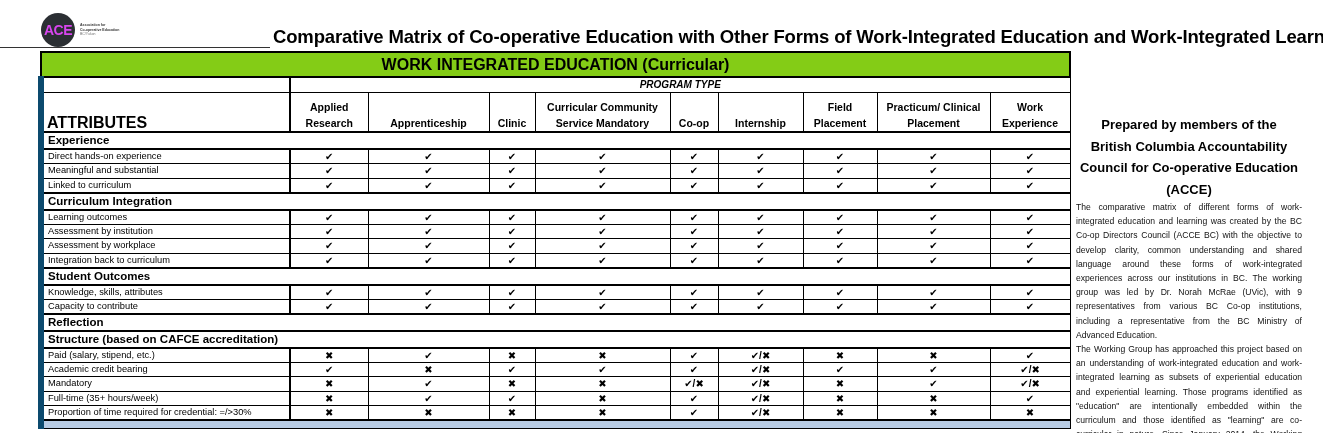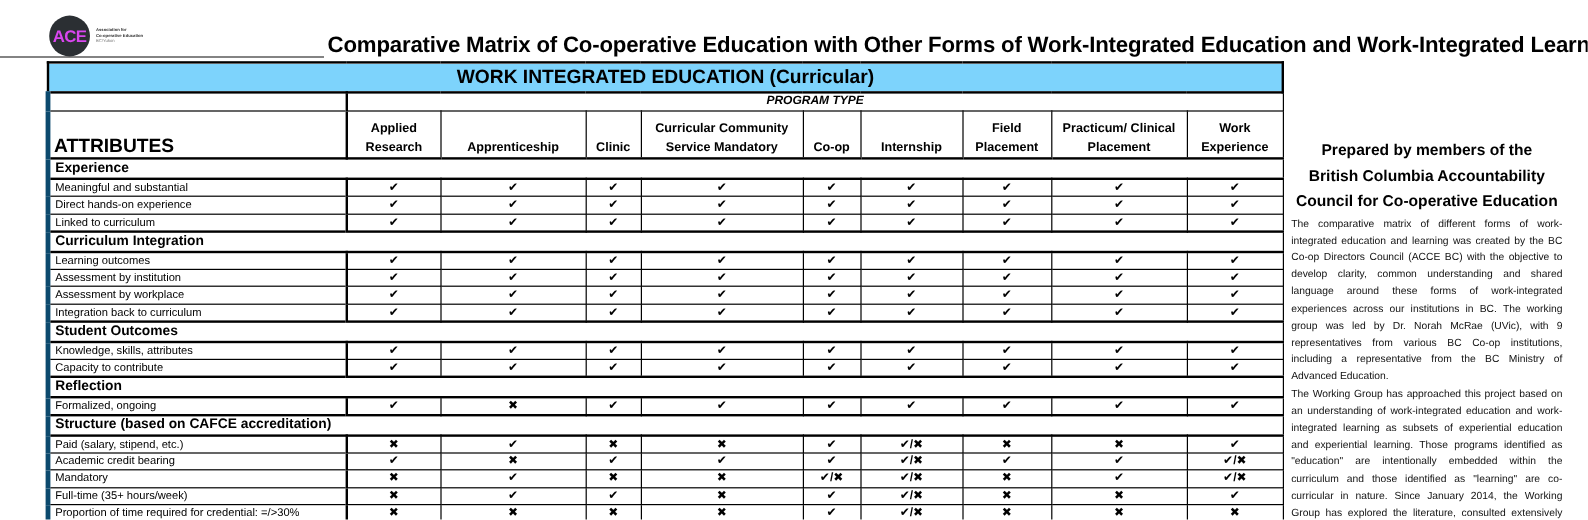--- a/index.html
+++ b/index.html
@@ -10,30 +10,30 @@
   .logo-circle { width: 34px; height: 34px; border-radius: 50%; background: #2b2f33; color: #d946ef;
     font-weight: bold; font-size: 14px; display: flex; align-items: center; justify-content: center; letter-spacing: -0.5px; }
   .logo-text { margin-left: 5px; font-size: 3.5px; line-height: 4.5px; color: #333; font-weight: bold; }
   .logo-text .small { font-weight: normal; color: #777; }
   .header-rule { position: absolute; left: 0; top: 47px; width: 270px; height: 1px; background: #333; }
 
   .doc-title { position: absolute; left: 273px; top: 26px; font-size: 18.5px; font-weight: bold; white-space: nowrap; letter-spacing: -0.15px; }
 
   .matrix { position: absolute; left: 38px; top: 51px; width: 1029px; border-collapse: collapse; table-layout: fixed; }
   .matrix td, .matrix th { border: 1px solid #000; font-size: 9.3px; padding: 0 4px; height: 14.5px; line-height: 13px; overflow: hidden; white-space: nowrap; }
-  .matrix .banner td { background: #7dd3fc; font-size: 16px; font-weight: bold; text-align: center; height: 25px; border: 2px solid #000; }
+  .matrix .banner td { background: #84cc16; font-size: 16px; font-weight: bold; text-align: center; height: 25px; border: 2px solid #000; }
   .matrix .ptype td { height: 15px; }
   .matrix .ptype .pt-label { font-style: italic; font-weight: bold; font-size: 10px; text-align: center; }
   .matrix .colhdr th { font-weight: bold; font-size: 10.5px; text-align: center; vertical-align: bottom; height: 40px; line-height: 16px; white-space: normal; border-bottom: 2px solid #000; padding: 0 2px; }
   .matrix .colhdr th.attr-head { text-align: left; font-size: 16px; padding-left: 3px; vertical-align: bottom; padding-bottom: 0; }
   .matrix .section td { font-weight: bold; font-size: 11.5px; height: 17px; border-top: 2px solid #000; border-bottom: 2px solid #000; padding-left: 4px; }
   .matrix td.attr { text-align: left; }
   .matrix td.v { text-align: center; font-size: 10px; font-weight: bold; }
   .matrix .footer td { background: #b8cce4; height: 8px; border-top: 2px solid #000; }
-  .matrix .outer-left { border-left: 4px solid #0c4a6e; }
+  .matrix .outer-left { border-left: 6px solid #0c4a6e; }
   .matrix .sep-attr { border-right: 2px solid #000; }
 
   .side { position: absolute; left: 1076px; top: 66px; width: 226px; margin-top: 48px; }
   .side-title { text-align: center; font-weight: bold; font-size: 13px; line-height: 21.5px; }
   .side-body { font-size: 8.6px; line-height: 14.2px; text-align: justify; color: #111; }
   .side-body p { margin: 0; }
 </style>
 </head>
 <body>
 
@@ -79,44 +79,44 @@
       <th>Co-op</th>
       <th>Internship</th>
       <th>Field Placement</th>
       <th>Practicum/ Clinical Placement</th>
       <th>Work Experience</th>
     </tr>
   <tr class="section">
         <td colspan="10" class="outer-left">Experience</td>
       </tr>
       <tr>
+        <td class="attr outer-left sep-attr">Direct hands-on experience</td>
+        <td class="v">✔</td>
+        <td class="v">✔</td>
+        <td class="v">✔</td>
+        <td class="v">✔</td>
+        <td class="v">✔</td>
+        <td class="v">✔</td>
+        <td class="v">✔</td>
+        <td class="v">✔</td>
+        <td class="v">✔</td>
+      </tr>
+      <tr>
         <td class="attr outer-left sep-attr">Meaningful and substantial</td>
         <td class="v">✔</td>
         <td class="v">✔</td>
         <td class="v">✔</td>
         <td class="v">✔</td>
         <td class="v">✔</td>
         <td class="v">✔</td>
         <td class="v">✔</td>
         <td class="v">✔</td>
         <td class="v">✔</td>
       </tr>
       <tr>
-        <td class="attr outer-left sep-attr">Direct hands-on experience</td>
-        <td class="v">✔</td>
-        <td class="v">✔</td>
-        <td class="v">✔</td>
-        <td class="v">✔</td>
-        <td class="v">✔</td>
-        <td class="v">✔</td>
-        <td class="v">✔</td>
-        <td class="v">✔</td>
-        <td class="v">✔</td>
-      </tr>
-      <tr>
         <td class="attr outer-left sep-attr">Linked to curriculum</td>
         <td class="v">✔</td>
         <td class="v">✔</td>
         <td class="v">✔</td>
         <td class="v">✔</td>
         <td class="v">✔</td>
         <td class="v">✔</td>
         <td class="v">✔</td>
         <td class="v">✔</td>
         <td class="v">✔</td>
@@ -194,32 +194,20 @@
         <td class="v">✔</td>
         <td class="v">✔</td>
         <td class="v">✔</td>
         <td class="v">✔</td>
         <td class="v">✔</td>
         <td class="v">✔</td>
         <td class="v">✔</td>
       </tr>
       <tr class="section">
         <td colspan="10" class="outer-left">Reflection</td>
-      </tr>
-      <tr>
-        <td class="attr outer-left sep-attr">Formalized, ongoing</td>
-        <td class="v">✔</td>
-        <td class="v">✖</td>
-        <td class="v">✔</td>
-        <td class="v">✔</td>
-        <td class="v">✔</td>
-        <td class="v">✔</td>
-        <td class="v">✔</td>
-        <td class="v">✔</td>
-        <td class="v">✔</td>
       </tr>
       <tr class="section">
         <td colspan="10" class="outer-left">Structure (based on CAFCE accreditation)</td>
       </tr>
       <tr>
         <td class="attr outer-left sep-attr">Paid (salary, stipend, etc.)</td>
         <td class="v">✖</td>
         <td class="v">✔</td>
         <td class="v">✖</td>
         <td class="v">✖</td>
@@ -281,18 +269,19 @@
         <td colspan="10" class="outer-left"></td>
       </tr>
     </tbody>
 </table>
 
 <div class="side">
   <div class="side-title">
     <div>Prepared by members of the</div>
     <div>British Columbia Accountability</div>
     <div>Council for Co-operative Education</div>
+    <div>(ACCE)</div>
   </div>
   <div class="side-body">
     <p>The comparative matrix of different forms of work-integrated education and learning was created by the BC Co-op Directors Council (ACCE BC) with the objective to develop clarity, common understanding and shared language around these forms of work-integrated experiences across our institutions in BC. The working group was led by Dr. Norah McRae (UVic), with 9 representatives from various BC Co-op institutions, including a representative from the BC Ministry of Advanced Education.</p>
     <p>The Working Group has approached this project based on an understanding of work-integrated education and work-integrated learning as subsets of experiential education and experiential learning. Those programs identified as "education" are intentionally embedded within the curriculum and those identified as "learning" are co-curricular in nature.  Since January 2014, the Working Group has explored the literature, consulted extensively within</p>
   </div>
 </div>
 
 </body></html>

